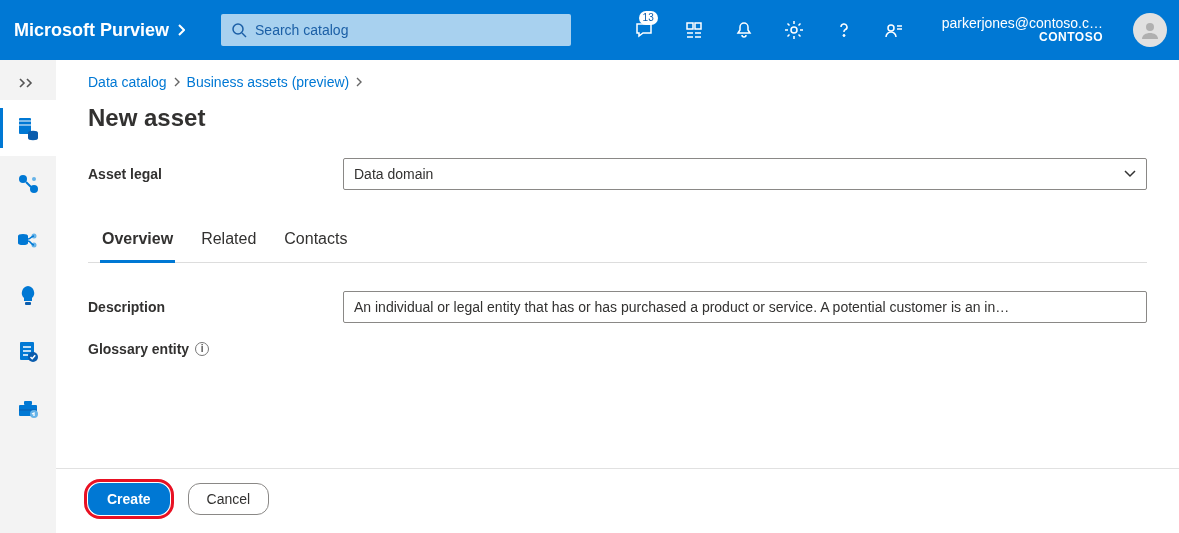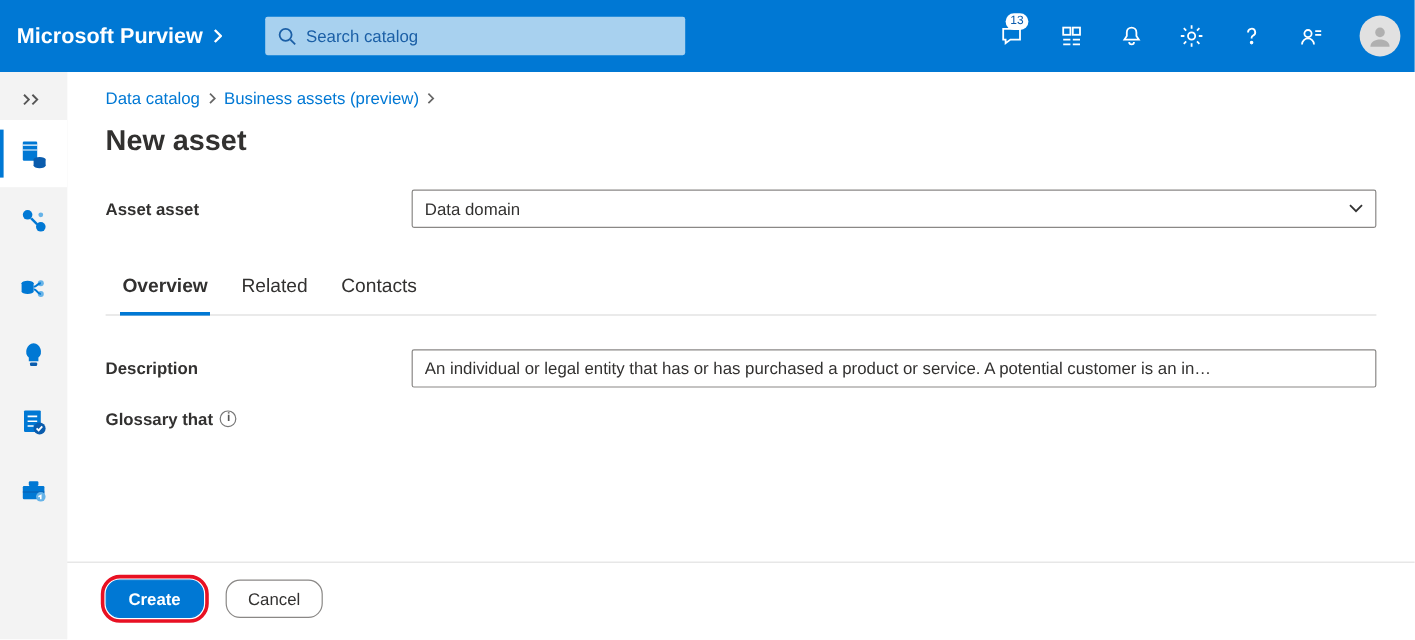--- a/index.html
+++ b/index.html
@@ -109,20 +109,24 @@
       <svg width="20" height="20" viewBox="0 0 20 20" fill="none">
           <path d="M7 7a3 3 0 1 1 4.2 2.7c-.8.4-1.2 1-1.2 1.8v.5" stroke="#fff" stroke-width="1.5"></path>
           <circle cx="10" cy="15.5" r="1" fill="#fff"></circle>
         </svg>
     </div>
     <div class="tb-icon">
       <svg width="20" height="20" viewBox="0 0 20 20" fill="none">
           <circle cx="7" cy="8" r="3" stroke="#fff" stroke-width="1.5"></circle>
           <path d="M2 17c0-3 2.5-5 5-5s5 2 5 5M13 6h5M13 9h5" stroke="#fff" stroke-width="1.5"></path>
         </svg>
+    </div>
+    <div class="usercol">
+      <span class="email">parkerjones@contoso.c…</span>
+      <span class="tenant">CONTOSO</span>
     </div>
     <div class="avatar">
       <svg width="22" height="22" viewBox="0 0 22 22" fill="none">
           <circle cx="11" cy="8" r="4" fill="#b0b0b0"></circle>
           <path d="M3 20c0-4 4-6 8-6s8 2 8 6" fill="#b0b0b0"></path>
         </svg>
     </div>
   </div>
 </div>
 
@@ -199,21 +203,21 @@
         <span class="sep">
             <svg width="8" height="10" viewBox="0 0 8 10" fill="none">
               <path d="M2 1l4 4-4 4" stroke="#666" stroke-width="1.4"></path>
             </svg>
           </span>
       </div>
 
       <h1>New asset</h1>
 
       <div class="formrow">
-        <div class="label">Asset asset</div>
+        <div class="label">Asset legal</div>
         <div class="select">
           <span class="val">Data domain</span>
           <span class="chev">
               <svg width="12" height="8" viewBox="0 0 12 8" fill="none">
                 <path d="M1 1l5 5 5-5" stroke="#333" stroke-width="1.5"></path>
               </svg>
             </span>
         </div>
       </div>
 
@@ -226,21 +230,21 @@
 
       <div class="formrow" style="margin-bottom:18px;">
         <div class="label">Description</div>
         <div class="textinput">
           <span class="val">An individual or legal entity that has or has purchased a product or service. A potential customer is an in…</span>
         </div>
       </div>
 
       <div class="formrow">
         <div class="label">
-          <span>Glossary that</span>
+          <span>Glossary entity</span>
           <span class="info-icon">i</span>
         </div>
       </div>
     </div>
 
     <div class="footer">
       <div class="btn btn-primary">Create</div>
       <div class="btn btn-secondary">Cancel</div>
     </div>
   </div>

